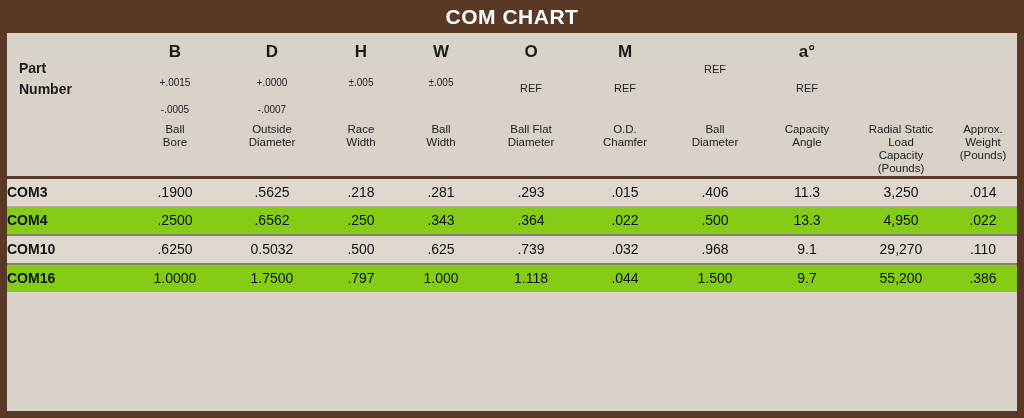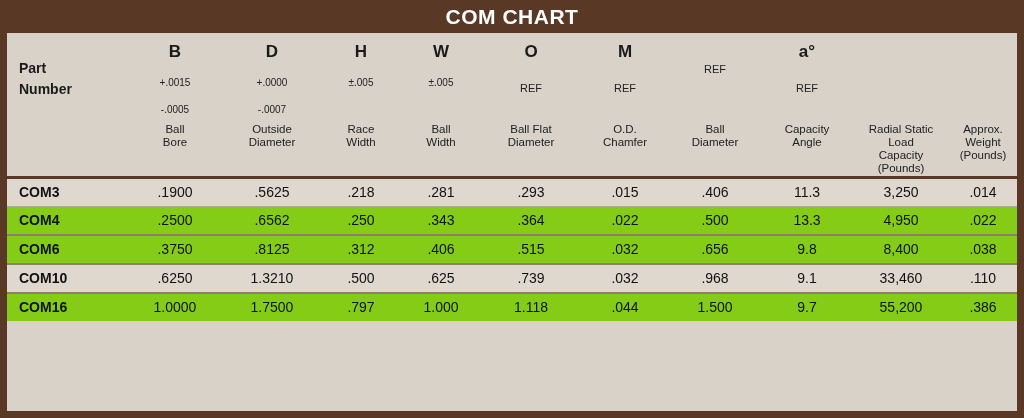--- a/index.html
+++ b/index.html
@@ -109,21 +109,20 @@
   tbody.data tr td {
     font-size: 14px;
     color: #111;
     text-align: center;
     height: 27px;
     line-height: 27px;
     padding: 0;
   }
   tbody.data tr td.part {
     text-align: left;
-    padding-left: 12px;
     font-weight: bold;
   }
   tbody.data tr.band-a td { background: #ded8cf; }
   tbody.data tr.band-b td { background: #84cc16; }
   tbody.data tr.sep td {
     border-top: 1px solid #b3aa9d;
   }
   tbody.data tr.group-top td {
     border-top: 2px solid #8c7f6e;
   }
@@ -274,44 +273,31 @@
         <td>.6562</td>
         <td>.250</td>
         <td>.343</td>
         <td>.364</td>
         <td>.022</td>
         <td>.500</td>
         <td>13.3</td>
         <td>4,950</td>
         <td>.022</td>
       </tr>
-      <tr class="band-b group-top">
-        <td class="part">COM6</td>
-        <td>.3750</td>
-        <td>.8125</td>
-        <td>.312</td>
-        <td>.406</td>
-        <td>.515</td>
-        <td>.032</td>
-        <td>.656</td>
-        <td>9.8</td>
-        <td>8,400</td>
-        <td>.038</td>
-      </tr>
       <tr class="band-a group-top">
         <td class="part">COM10</td>
         <td>.6250</td>
-        <td>1.3210</td>
+        <td>0.5032</td>
         <td>.500</td>
         <td>.625</td>
         <td>.739</td>
         <td>.032</td>
         <td>.968</td>
         <td>9.1</td>
-        <td>33,460</td>
+        <td>29,270</td>
         <td>.110</td>
       </tr>
       <tr class="band-b group-top">
         <td class="part">COM16</td>
         <td>1.0000</td>
         <td>1.7500</td>
         <td>.797</td>
         <td>1.000</td>
         <td>1.118</td>
         <td>.044</td>

